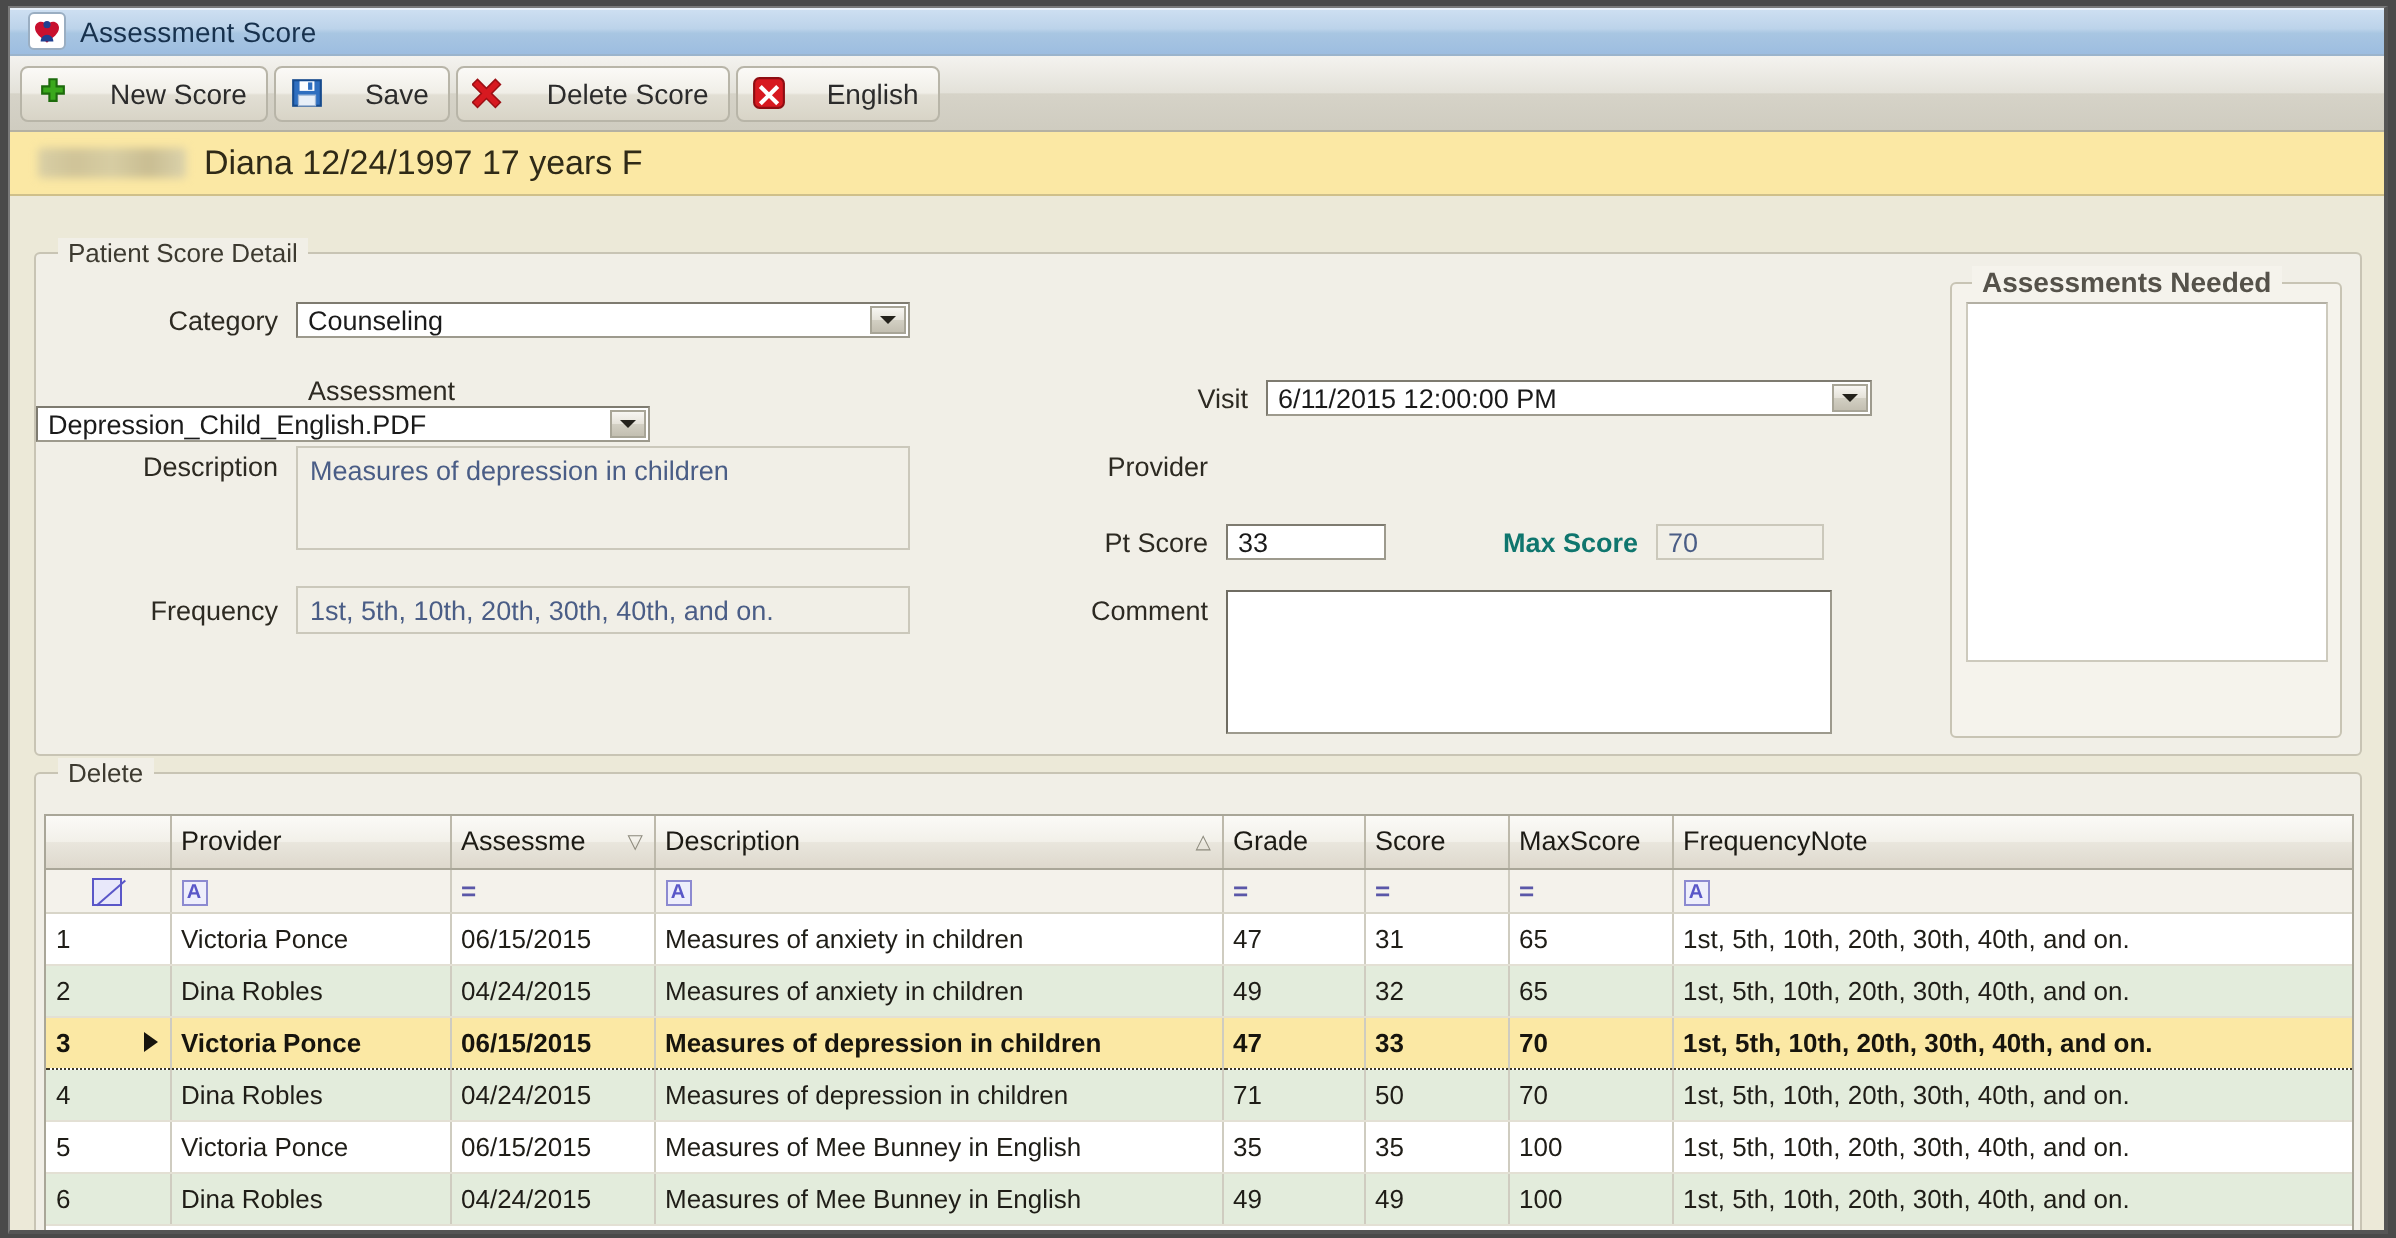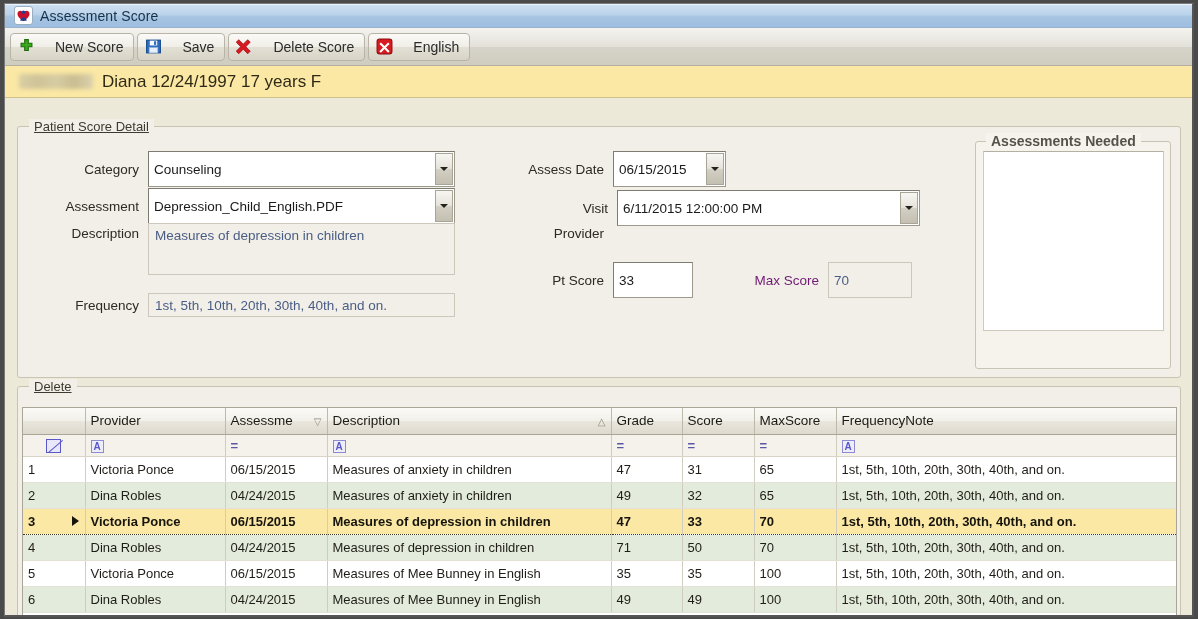--- a/index.html
+++ b/index.html
@@ -91,21 +91,20 @@
     border:1px solid #c8c4b4;
     border-radius:3px;
     background:#f1efe7;
   }
   .grp-title {
     position:absolute; top:-8px; left:11px;
     background:#f1efe7;
     padding:0 5px;
     font-size:13px;
     color:#3d3a30;
-    text-decoration:underline;
   }
   .needed-group {
     position:absolute; right:9px; top:14px;
     width:196px; height:228px;
     border:1px solid #c8c4b4;
     border-radius:3px;
     background:#f5f3ec;
   }
   .needed-title {
     position:absolute; top:-9px; left:10px;
@@ -124,21 +123,21 @@
     border-top-color:#b3b0a4;
   }
   
   .fld { position:absolute; display:flex; align-items:center; }
   .lbl { text-align:right; font-size:13.5px; color:#2d2a22; padding-right:9px; }
   .txtbox {
     background:#ffffff;
     border:1px solid #9d9a8d;
     border-top-color:#7e7b70;
     border-left-color:#7e7b70;
-    height:36px;
+    height:18px;
     font-size:13.5px;
     color:#1a1a1a;
     display:flex; align-items:center;
     padding-left:5px;
     overflow:hidden; white-space:nowrap;
   }
   .readonly {
     background:#f1efe7;
     border:1px solid #cbc8bb;
     color:#4a5d86;
@@ -324,71 +323,66 @@
     <div class="fld" style="left:0px; top:24px;">
       <span class="lbl" style="width:130px;">Category</span>
       <span class="txtbox combo" style="width:307px;">
         <span>Counseling</span>
         <span class="arrowbtn">
             <span class="caret"></span>
           </span>
       </span>
     </div>
 
-    <div class="fld" style="left:0px; top:61px;">
+    <div class="fld" style="left:0px; top:61px;flex-direction:column;">
       <span class="lbl" style="width:130px;">Assessment</span>
       <span class="txtbox combo" style="width:307px;">
         <span>Depression_Child_English.PDF</span>
         <span class="arrowbtn">
             <span class="caret"></span>
           </span>
       </span>
     </div>
 
     <div class="fld" style="left:0px; top:96px; align-items:flex-start;">
       <span class="lbl" style="width:130px; line-height:22px;">Description</span>
       <span class="area" style="width:307px; height:52px;">Measures of depression in children</span>
     </div>
 
     <div class="fld" style="left:0px; top:166px;justify-content:flex-end;">
       <span class="lbl" style="width:130px;">Frequency</span>
       <span class="area" style="width:307px; height:24px; display:flex; align-items:center; padding-top:0; padding-bottom:0;">1st, 5th, 10th, 20th, 30th, 40th, and on.</span>
     </div>
 
-    <div class="fld" style="left:430px; top:24px;">
-      <span class="lbl" style="width:165px;">Assess Date</span>
-      <span class="txtbox combo" style="width:113px;">
-        <span>06/15/2015</span>
-        <span class="arrowbtn">
-            <span class="caret"></span>
-          </span>
-      </span>
-    </div>
-
-    <div class="fld" style="left:434px; top:63px;">
+
+    <div class="fld" style="left:450px; top:63px;">
       <span class="lbl" style="width:165px;">Visit</span>
       <span class="txtbox combo" style="width:303px;">
         <span>6/11/2015 12:00:00 PM</span>
         <span class="arrowbtn">
             <span class="caret"></span>
           </span>
       </span>
     </div>
 
     <div class="fld" style="left:430px; top:99px;">
       <span class="lbl" style="width:165px;">Provider</span>
     </div>
 
     <div class="fld" style="left:430px; top:135px;">
       <span class="lbl" style="width:165px;">Pt Score</span>
       <span class="txtbox" style="width:80px;">33</span>
-      <span class="lbl" style="width:135px; font-weight:normal; color:#701a75;">Max Score</span>
+      <span class="lbl" style="width:135px; font-weight:bold; color:#0f766e;">Max Score</span>
       <span class="txtbox readonly" style="width:84px;">70</span>
     </div>
 
+    <div class="fld" style="left:430px; top:168px; align-items:flex-start;">
+      <span class="lbl" style="width:165px; line-height:22px;">Comment</span>
+      <span class="area comment-area" style="width:303px; height:72px;"></span>
+    </div>
 
     <div class="needed-group">
       <span class="needed-title">Assessments Needed</span>
       <div class="needed-list"></div>
     </div>
   </div>
 
   <div class="scores-group">
     <span class="grp-title">Delete</span>
 

